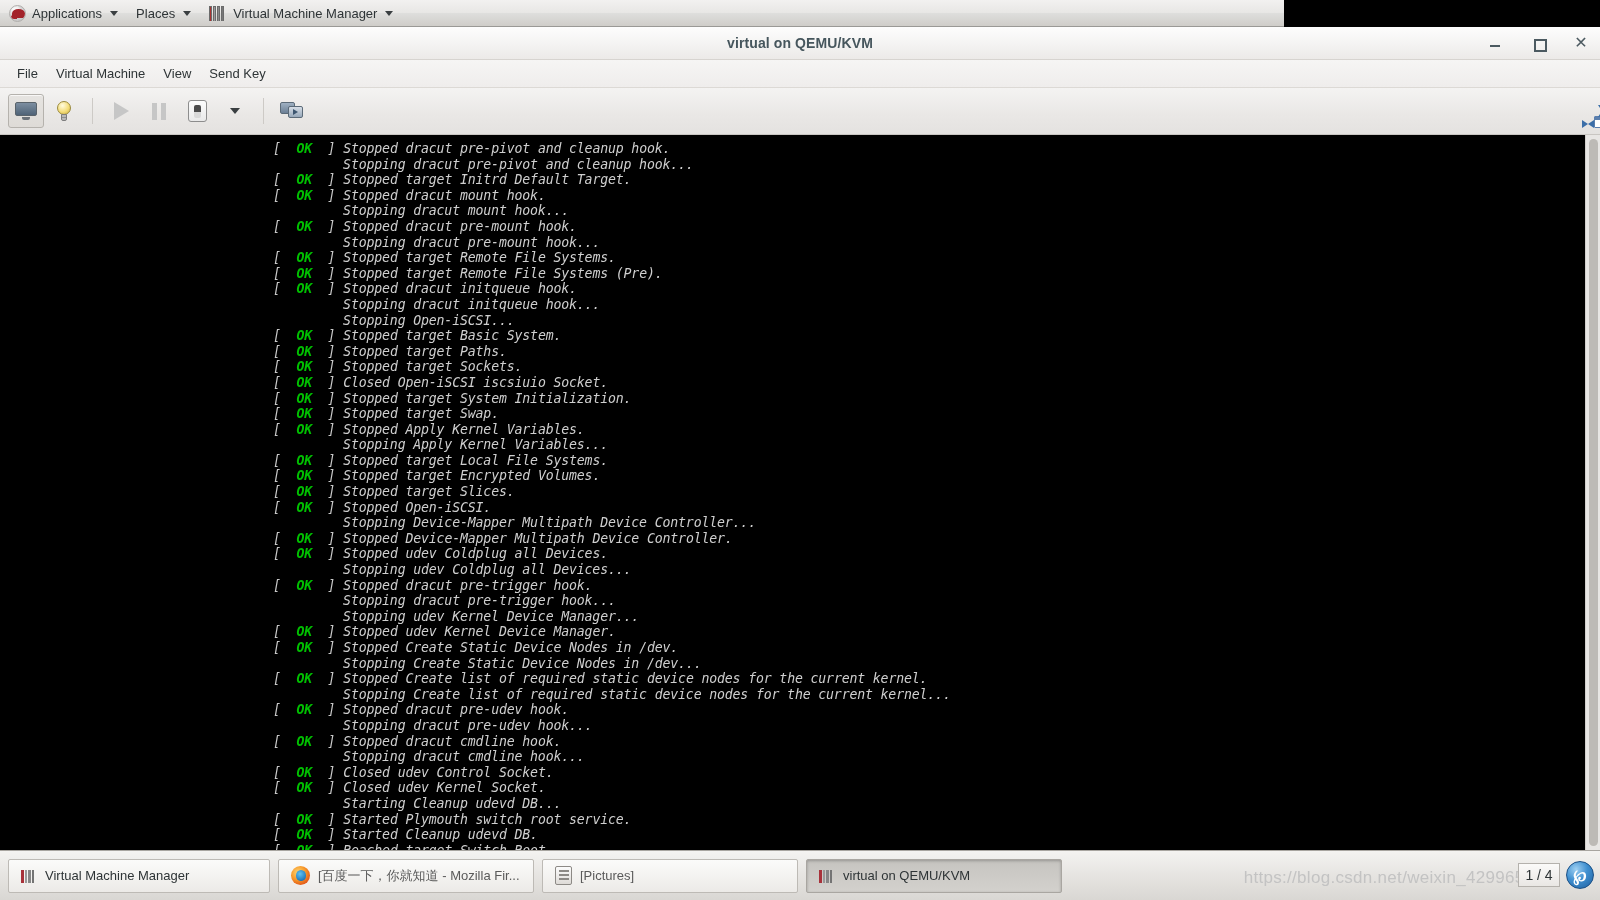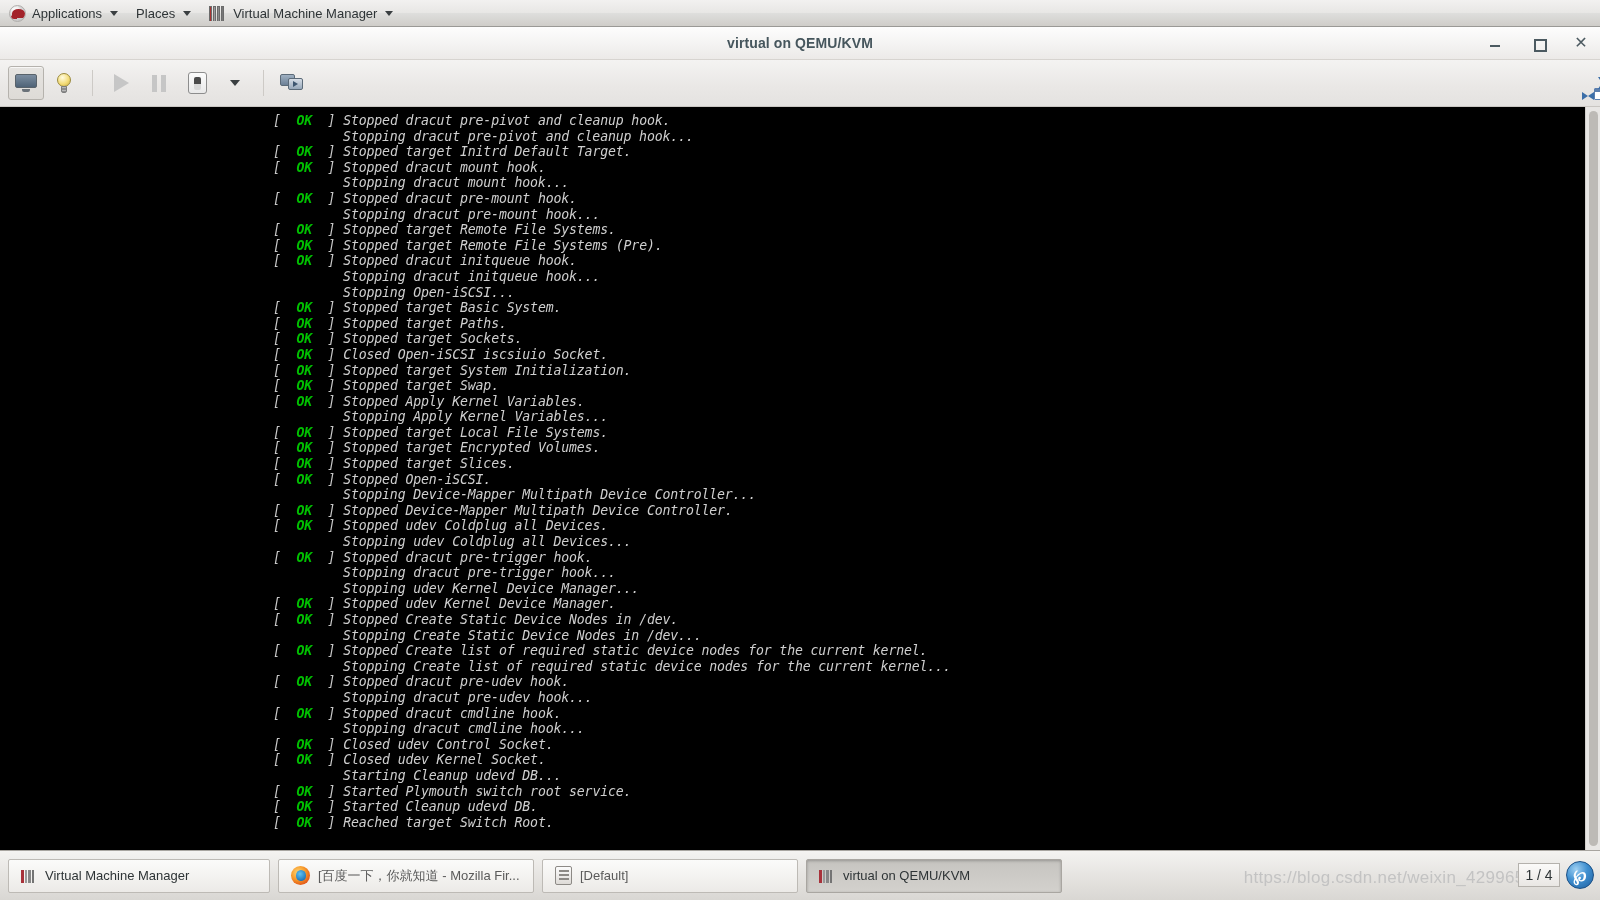--- a/index.html
+++ b/index.html
@@ -5,21 +5,21 @@
   * { box-sizing: border-box; margin: 0; padding: 0; }
   html, body {
     width: 1600px; height: 900px;
     overflow: hidden;
     background: #000;
     font-family: "Liberation Sans", sans-serif;
   }
 
   
   #top-panel {
-    position: absolute; left: 0; top: 0; width: 1600px; height: 27px;
+    position: absolute; left: 0; top: 0; width: 1284px; height: 27px;
     background: linear-gradient(to bottom, #f2f1f0 0%, #e8e7e5 48%, #dededc 52%, #cfcdc9 100%);
     border-bottom: 1px solid #9a9996;
     display: flex; align-items: center;
     font-size: 13px; color: #2e3436;
   }
   .panel-item {
     display: flex; align-items: center; gap: 6px;
     height: 27px; padding: 0 9px; cursor: default;
     white-space: nowrap;
   }
@@ -383,20 +383,26 @@
 
   <div id="titlebar">
     <div id="window-title">virtual on QEMU/KVM</div>
     <div id="win-controls">
       <div class="wc wc-min"></div>
       <div class="wc wc-max"></div>
       <div class="wc wc-close">✕</div>
     </div>
   </div>
 
+  <div id="menubar">
+    <div class="menu-item">File</div>
+    <div class="menu-item">Virtual Machine</div>
+    <div class="menu-item">View</div>
+    <div class="menu-item">Send Key</div>
+  </div>
 
   <div id="toolbar">
     <div class="tb-btn active">
       <span class="ic-monitor">
         <span class="screen"></span>
           <span class="stand"></span>
       </span>
     </div>
     <div class="tb-btn">
       <span class="ic-bulb">
@@ -455,21 +461,21 @@
         <i></i>
       </span>
     <span>Virtual Machine Manager</span>
   </div>
   <div class="task-btn dim" id="task-2">
     <span class="fox-icon"></span>
     <span>[百度一下，你就知道 - Mozilla Fir...</span>
   </div>
   <div class="task-btn dim" id="task-3">
     <span class="folder-icon"></span>
-    <span>[Default]</span>
+    <span>[Pictures]</span>
   </div>
   <div class="task-btn pressed" id="task-4">
     <span class="vmm-small">
         <i></i>
         <i></i>
         <i></i>
         <i></i>
       </span>
     <span>virtual on QEMU/KVM</span>
   </div>

